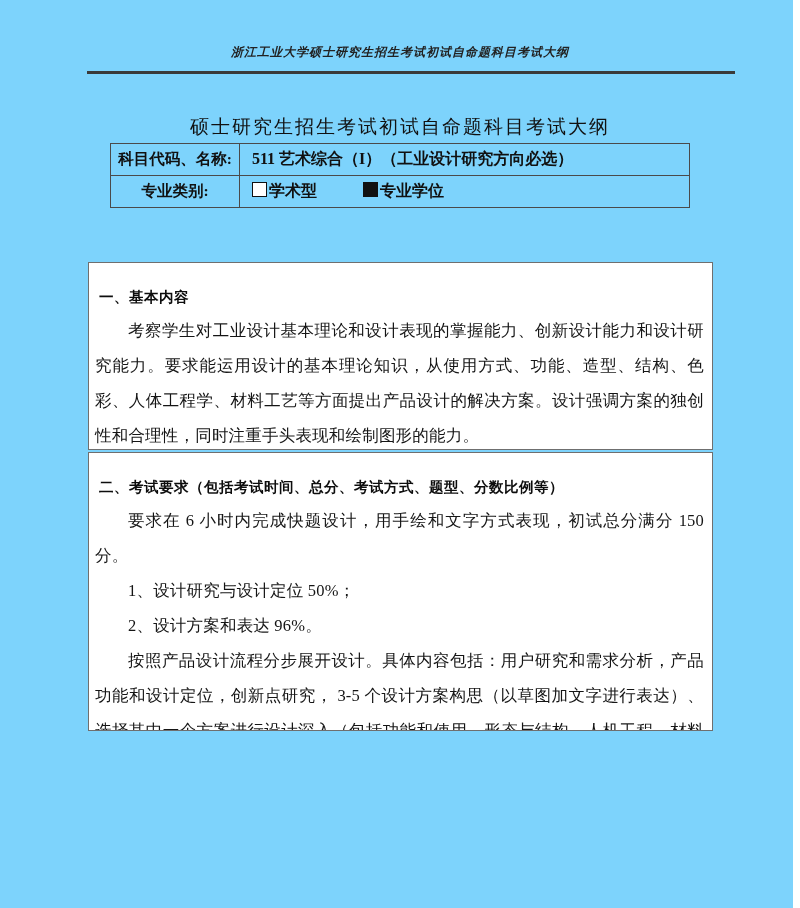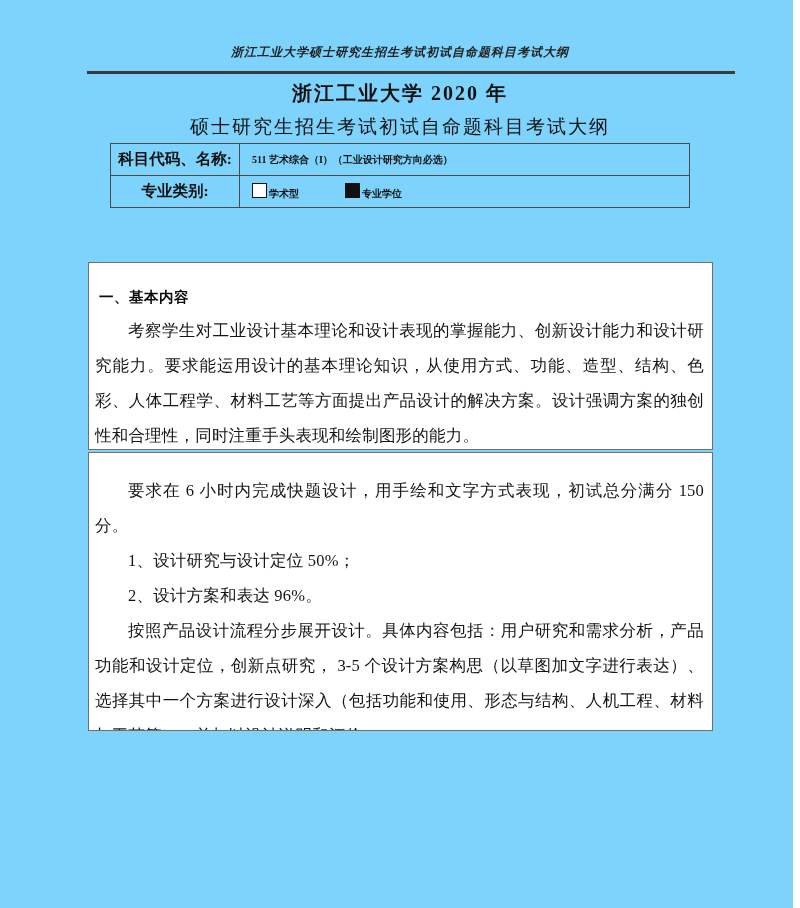--- a/index.html
+++ b/index.html
@@ -39,21 +39,21 @@
     border-collapse:collapse;table-layout:fixed;padding-left:39px;
   }
   .info-table td{
     border:1.6px solid #4a4a4a;
     height:31px;
     font-size:15.5px;font-weight:600;color:#111;
     vertical-align:middle;
     padding:0;
   }
   .info-table td.lbl{width:128px;text-align:center;}
-  .info-table td.val{padding-left:12px;font-size:10px;}
+  .info-table td.val{padding-left:12px;font-size:16px;}
   .cb{
     display:inline-block;width:13px;height:13px;
     border:1.6px solid #111;background:#fff;
     vertical-align:-1px;margin-right:2px;
   }
   .cb.filled{background:#111;}
   .opt-gap{display:inline-block;width:46px;}
   
   .box{
     position:absolute;left:88px;width:625px;
@@ -81,21 +81,20 @@
   }
 </style>
 </head>
 <body>
 
 <div class="page">
 
   <div class="running-head">浙江工业大学硕士研究生招生考试初试自命题科目考试大纲</div>
   <div class="head-rule"></div>
 
-  <div class="title1">浙江工业大学 2020 年</div>
   <div class="title2">硕士研究生招生考试初试自命题科目考试大纲</div>
 
   <table class="info-table">
     <tbody>
       <tr>
         <td class="lbl">科目代码、名称:</td>
         <td class="val">511 艺术综合（I）（工业设计研究方向必选）</td>
       </tr>
       <tr>
         <td class="lbl">专业类别:</td>
@@ -105,20 +104,21 @@
       </tr>
     </tbody>
   </table>
 
   <section class="box box1">
     <div class="sec-heading">一、基本内容</div>
     <p class="body-p">考察学生对工业设计基本理论和设计表现的掌握能力、创新设计能力和设计研究能力。要求能运用设计的基本理论知识，从使用方式、功能、造型、结构、色彩、人体工程学、材料工艺等方面提出产品设计的解决方案。设计强调方案的独创性和合理性，同时注重手头表现和绘制图形的能力。</p>
   </section>
 
   <section class="box box2">
+    <div class="sec-heading">二、考试要求（包括考试时间、总分、考试方式、题型、分数比例等）</div>
     <p class="body-p">要求在 6 小时内完成快题设计，用手绘和文字方式表现，初试总分满分 150 分。</p>
     <p class="body-p">1、设计研究与设计定位 50%；</p>
     <p class="body-p">2、设计方案和表达 96%。</p>
     <p class="body-p">按照产品设计流程分步展开设计。具体内容包括：用户研究和需求分析，产品功能和设计定位，创新点研究， 3-5 个设计方案构思（以草图加文字进行表达）、选择其中一个方案进行设计深入（包括功能和使用、形态与结构、人机工程、材料与工艺等），并加以设计说明和评价。</p>
   </section>
 
 
 </div>
 
 </body></html>

